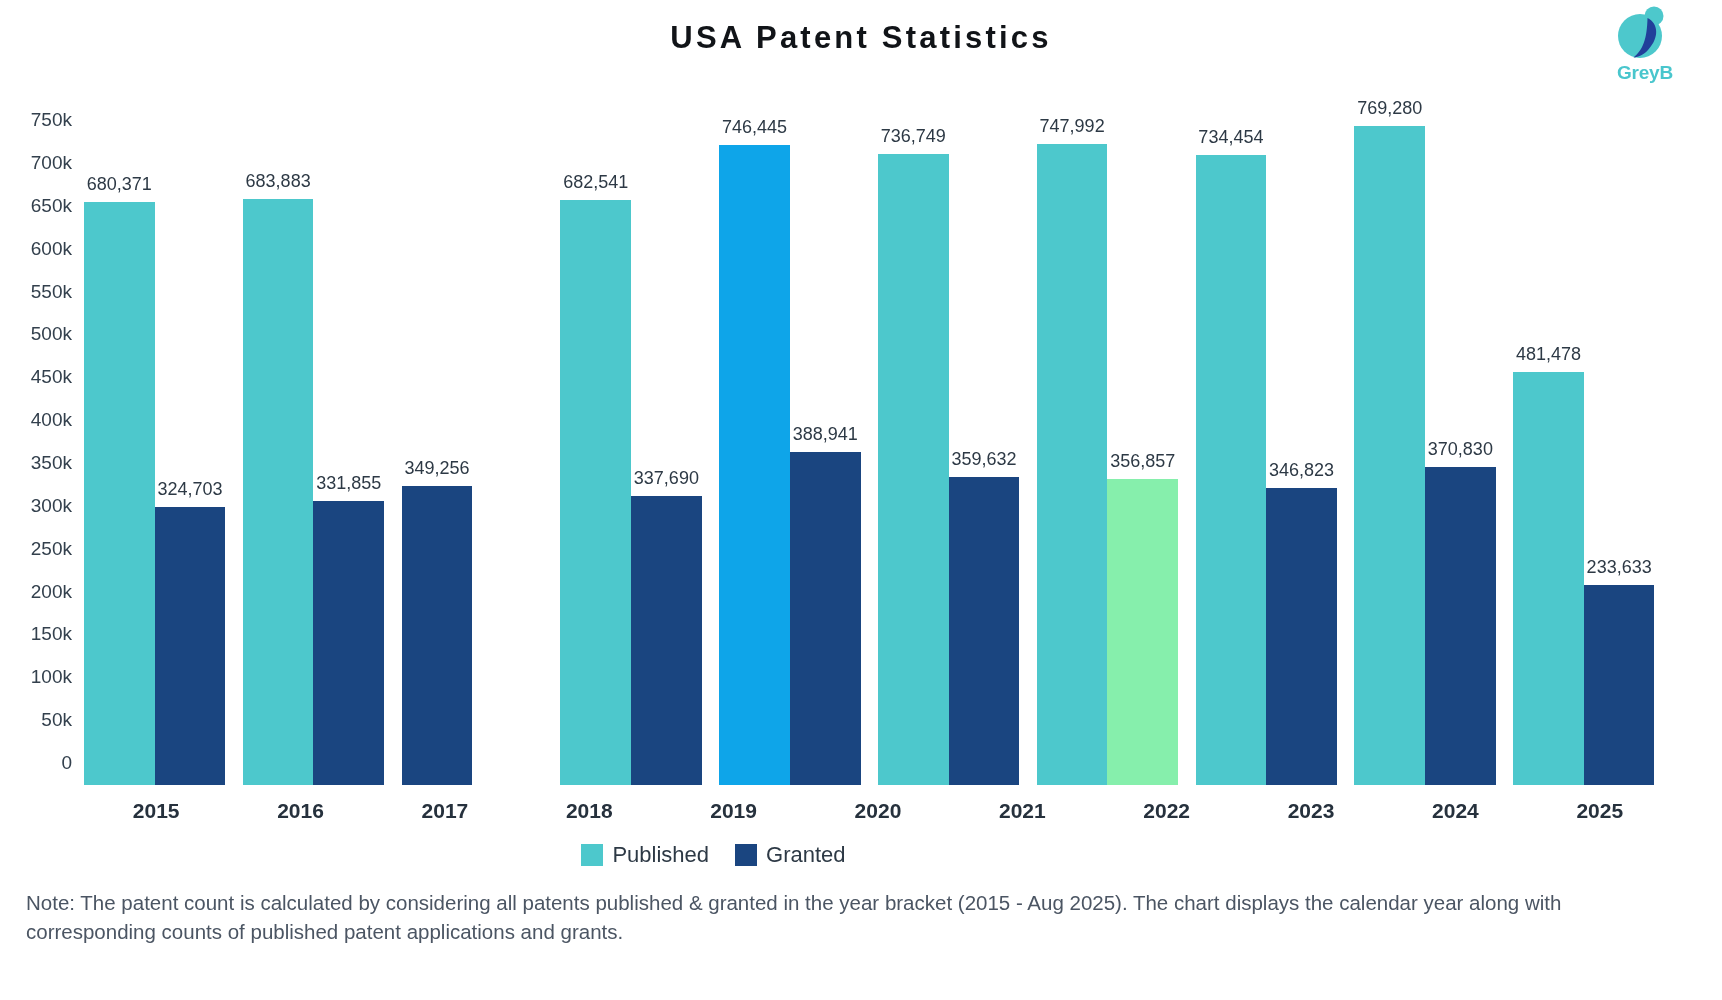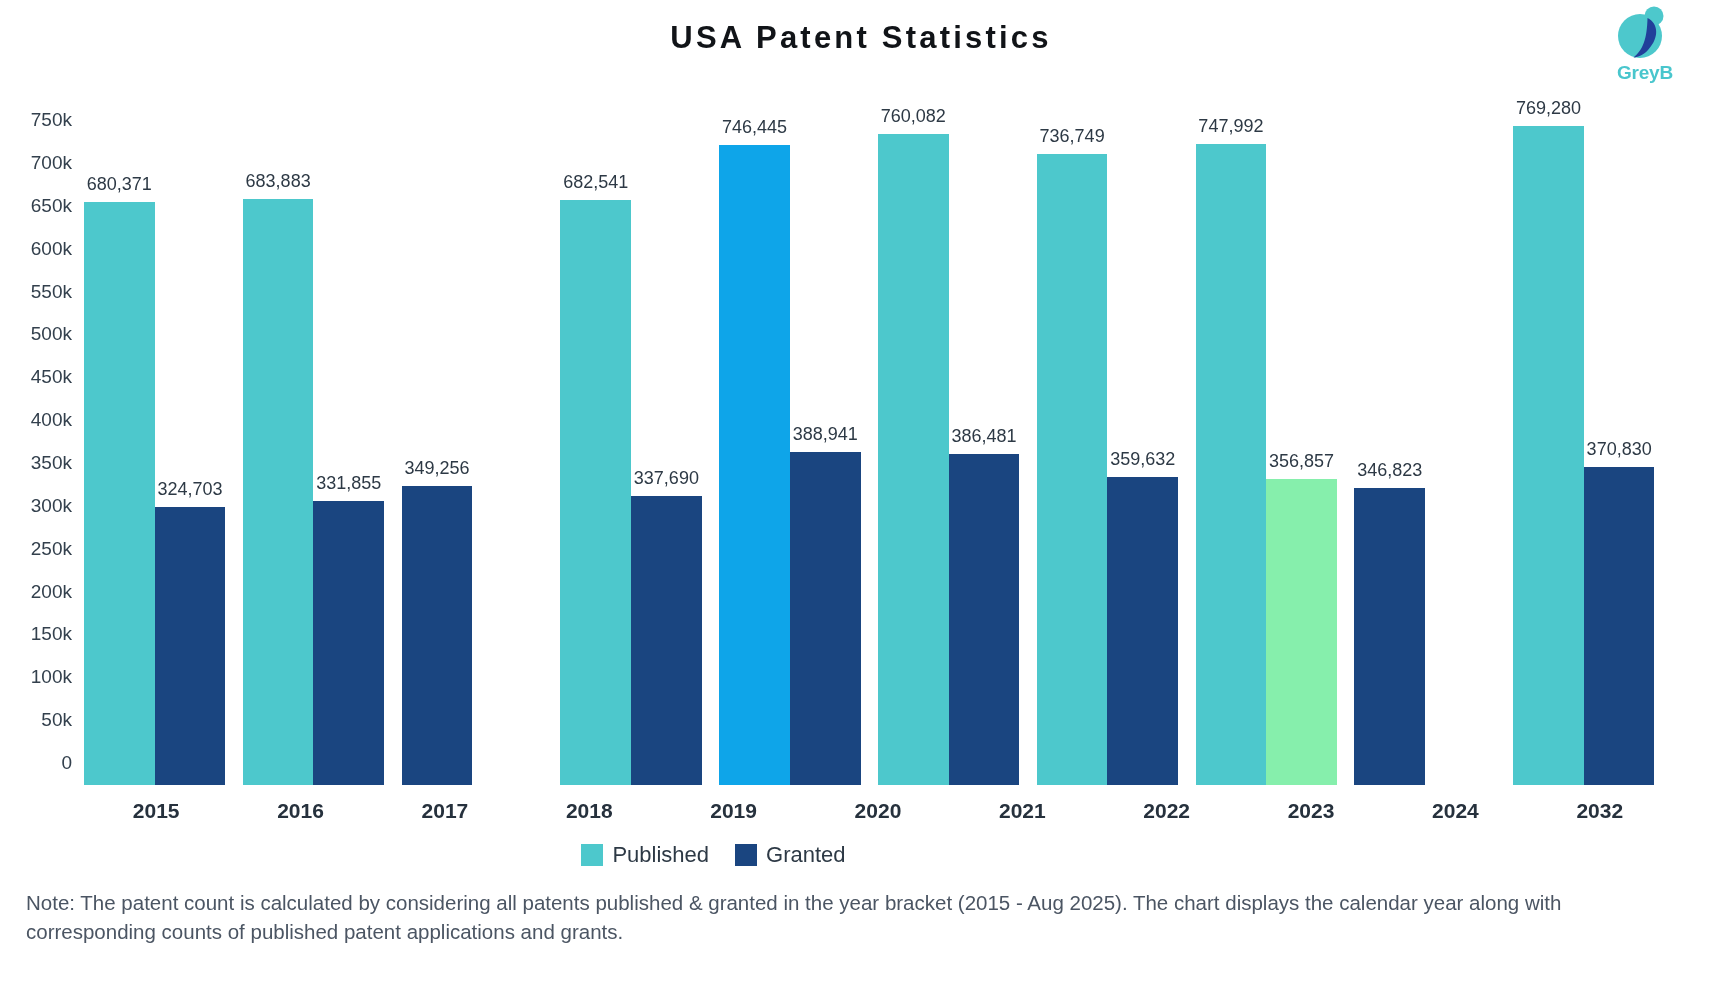--- a/index.html
+++ b/index.html
@@ -239,32 +239,20 @@
             </div>
           </div>
           <div class="bar-wrap">
             <div class="bar granted" style="height: 49.3893%; background: rgb(26, 69, 128);">
               <div class="bar-label">388,941</div>
             </div>
           </div>
         </div>
         <div class="group">
           <div class="bar-wrap">
-            <div class="bar published" style="height: 96.5183%; background: rgb(77, 200, 204);">
-              <div class="bar-label">760,082</div>
-            </div>
-          </div>
-          <div class="bar-wrap">
-            <div class="bar granted" style="height: 49.077%; background: rgb(26, 69, 128);">
-              <div class="bar-label">386,481</div>
-            </div>
-          </div>
-        </div>
-        <div class="group">
-          <div class="bar-wrap">
             <div class="bar published" style="height: 93.5554%; background: rgb(77, 200, 204); margin-top: 36px;">
               <div class="bar-label">736,749</div>
             </div>
           </div>
           <div class="bar-wrap">
             <div class="bar granted" style="height: 45.6676%; background: rgb(26, 69, 128);">
               <div class="bar-label">359,632</div>
             </div>
           </div>
         </div>
@@ -275,52 +263,69 @@
             </div>
           </div>
           <div class="bar-wrap">
             <div class="bar granted" style="height: 45.3152%; background: #86efac;">
               <div class="bar-label">356,857</div>
             </div>
           </div>
         </div>
         <div class="group">
           <div class="bar-wrap">
+            <div class="bar published" style="height: 93.264%; background: rgb(77, 200, 204);">
+              <div class="bar-label">734,454</div>
+            </div>
+          </div>
+          <div class="bar-wrap">
             <div class="bar granted" style="height: 44.041%; background: rgb(26, 69, 128);">
               <div class="bar-label">346,823</div>
             </div>
           </div>
         </div>
         <div class="group">
           <div class="bar-wrap">
             <div class="bar published" style="height: 97.6863%; background: rgb(77, 200, 204);">
               <div class="bar-label">769,280</div>
             </div>
           </div>
           <div class="bar-wrap">
             <div class="bar granted" style="height: 47.0895%; background: rgb(26, 69, 128);">
               <div class="bar-label">370,830</div>
+            </div>
+          </div>
+        </div>
+        <div class="group">
+          <div class="bar-wrap">
+            <div class="bar published" style="height: 61.1401%; background: rgb(77, 200, 204);">
+              <div class="bar-label">481,478</div>
+            </div>
+          </div>
+          <div class="bar-wrap">
+            <div class="bar granted" style="height: 29.6677%; background: rgb(26, 69, 128);">
+              <div class="bar-label">233,633</div>
             </div>
           </div>
         </div>
       </div>
   </div>
 
   <div id="xaxis">
       <div class="xtick">2015</div>
       <div class="xtick">2016</div>
       <div class="xtick">2017</div>
       <div class="xtick">2018</div>
       <div class="xtick">2019</div>
       <div class="xtick">2020</div>
       <div class="xtick">2021</div>
       <div class="xtick">2022</div>
       <div class="xtick">2023</div>
       <div class="xtick">2024</div>
-      <div class="xtick">2032</div>
+      <div class="xtick">2025</div>
     </div>
 
   <div id="legend">
       <div class="legend-item">
         <span class="legend-swatch" style="background: rgb(77, 200, 204);"></span>
         <span class="legend-label">Published</span>
       </div>
       <div class="legend-item">
         <span class="legend-swatch" style="background: rgb(26, 69, 128);"></span>
         <span class="legend-label">Granted</span>

